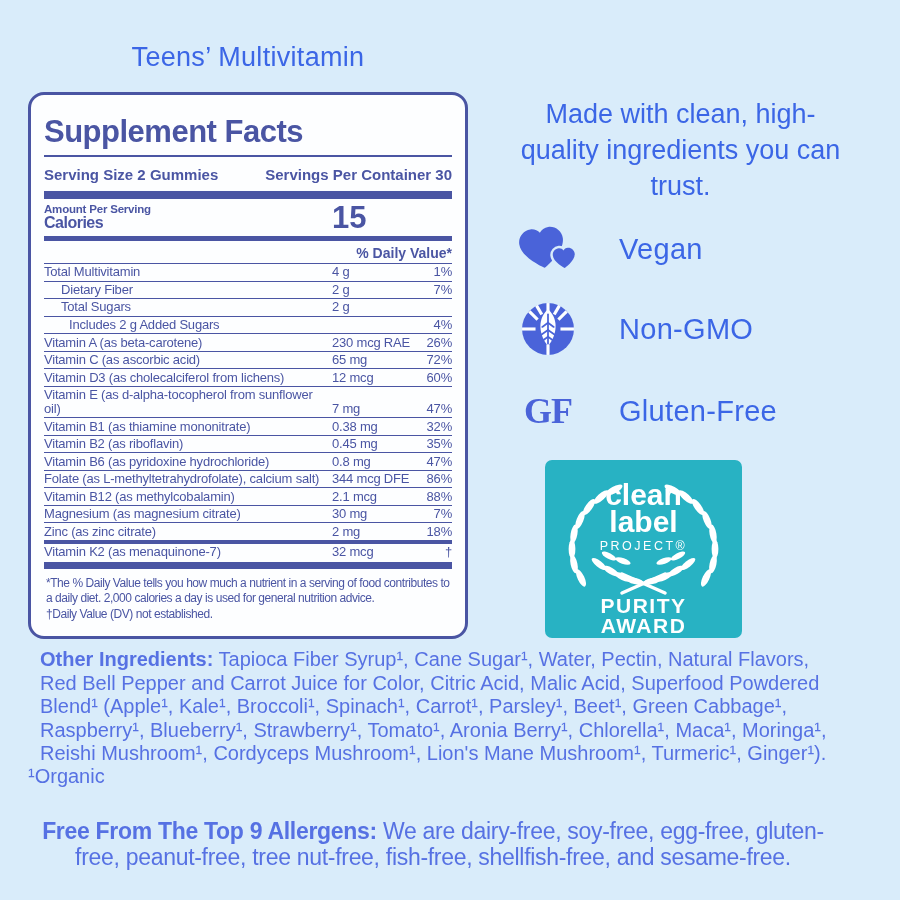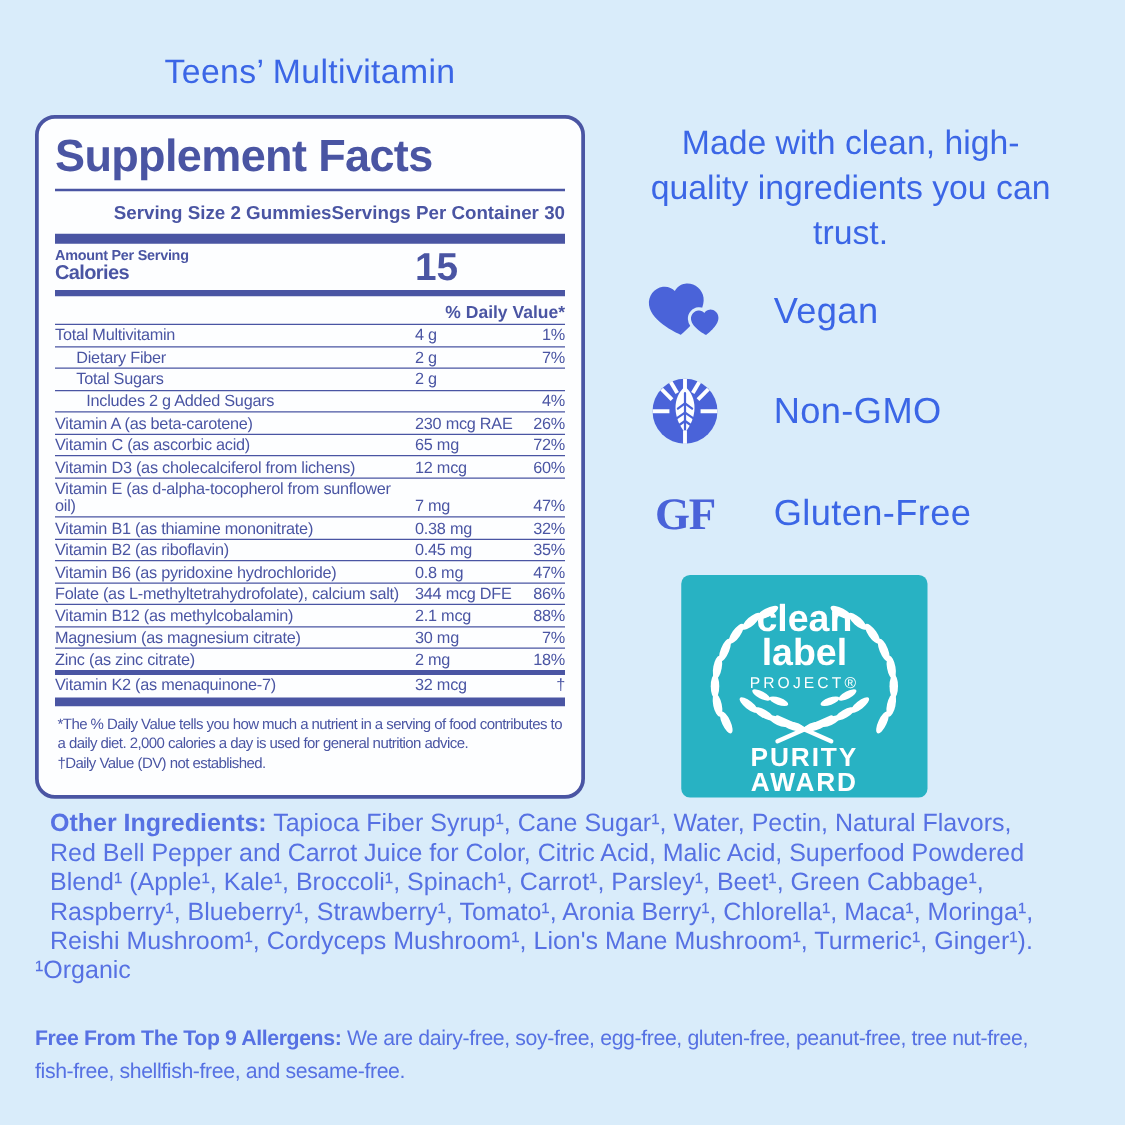--- a/index.html
+++ b/index.html
@@ -18,24 +18,24 @@
   }
 
   
   .panel{
     position:absolute;left:28px;top:92px;width:440px;height:547px;
     box-sizing:border-box;
     background:#fdfeff;border:3px solid #4a55a3;border-radius:16px;
     padding:8px 13px 0 13px;color:#4a55a3;
   }
   .panel h1{
-    margin:1px 0 3px 0;font-size:36px;font-weight:bold;letter-spacing:-.5px;
+    margin:11px 0 3px 0;font-size:31px;font-weight:bold;letter-spacing:-.5px;
     border-bottom:2px solid #4a55a3;padding-bottom:5px;
   }
-  .serv{display:flex;justify-content:flex-end;font-weight:bold;font-size:15px;padding:6px 0 8px 0;}
+  .serv{display:flex;justify-content:space-between;font-weight:bold;font-size:15px;padding:6px 0 8px 0;}
   .bar{background:#4a55a3;width:100%;}
   .bar8{height:8px;}
   .bar5{height:5px;margin-top:2px;}
   .bar7{height:7px;margin-top:1px;}
   .cal{position:relative;padding:4px 0 3px 0;}
   .aps{font-size:11.5px;font-weight:bold;letter-spacing:-.2px;}
   .cal-word{font-size:16px;font-weight:bold;letter-spacing:-.5px;line-height:1;}
   .cal-num{position:absolute;left:288px;bottom:1px;font-size:31px;font-weight:bold;line-height:1;}
   .dvh{text-align:right;font-weight:bold;font-size:14px;padding:4px 0 2px 0;}
   .row{
@@ -74,21 +74,21 @@
   .ing{
     position:absolute;left:40px;top:648px;width:808px;
     font-size:20px;line-height:23.5px;color:#5671e3;margin:0;
   }
   .organic-note{
     position:absolute;left:28px;top:765px;width:808px;
     font-size:20px;color:#5671e3;
   }
   .all{
     position:absolute;left:28px;top:818px;width:810px;
-    font-size:17px;line-height:26px;letter-spacing:-.3px;color:#5671e3;margin:0;
+    font-size:23px;line-height:26px;letter-spacing:-.3px;color:#5671e3;margin:0;text-align:center;
   }
   .lead{font-weight:bold;}
 </style>
 </head>
 <body>
 
 <div class="stage">
 
   <div class="product-title">Teens’ Multivitamin</div>
 

